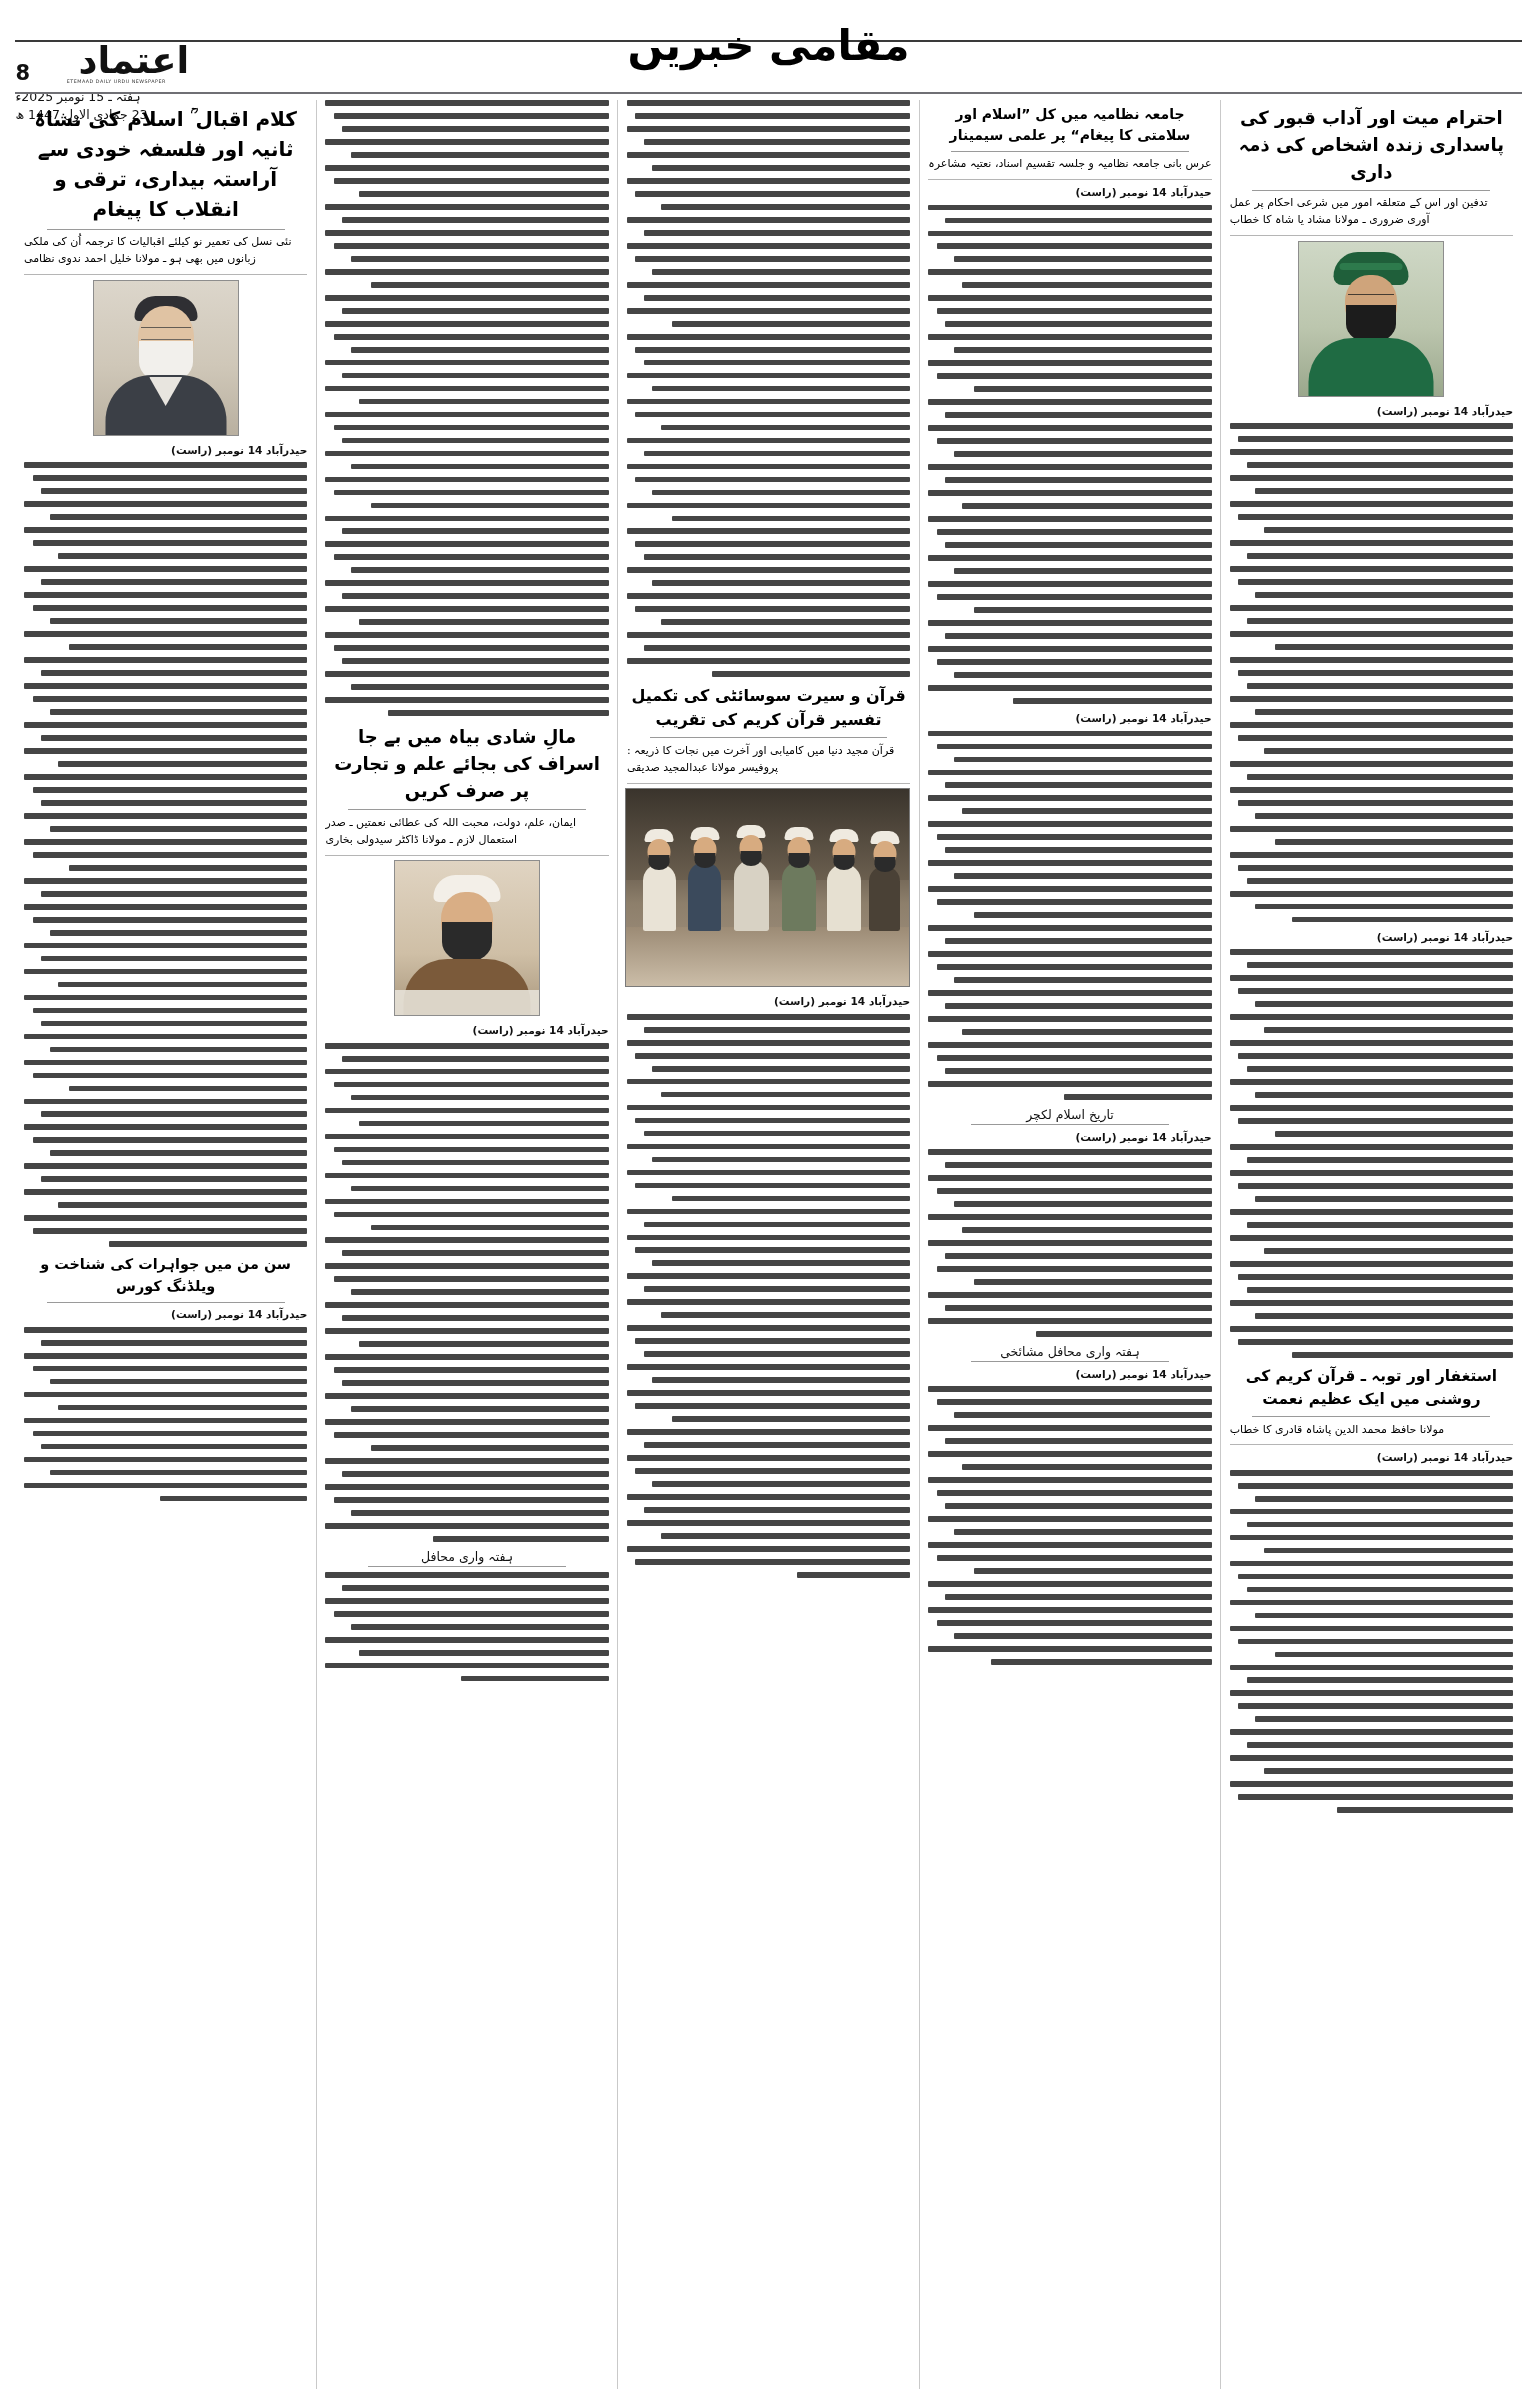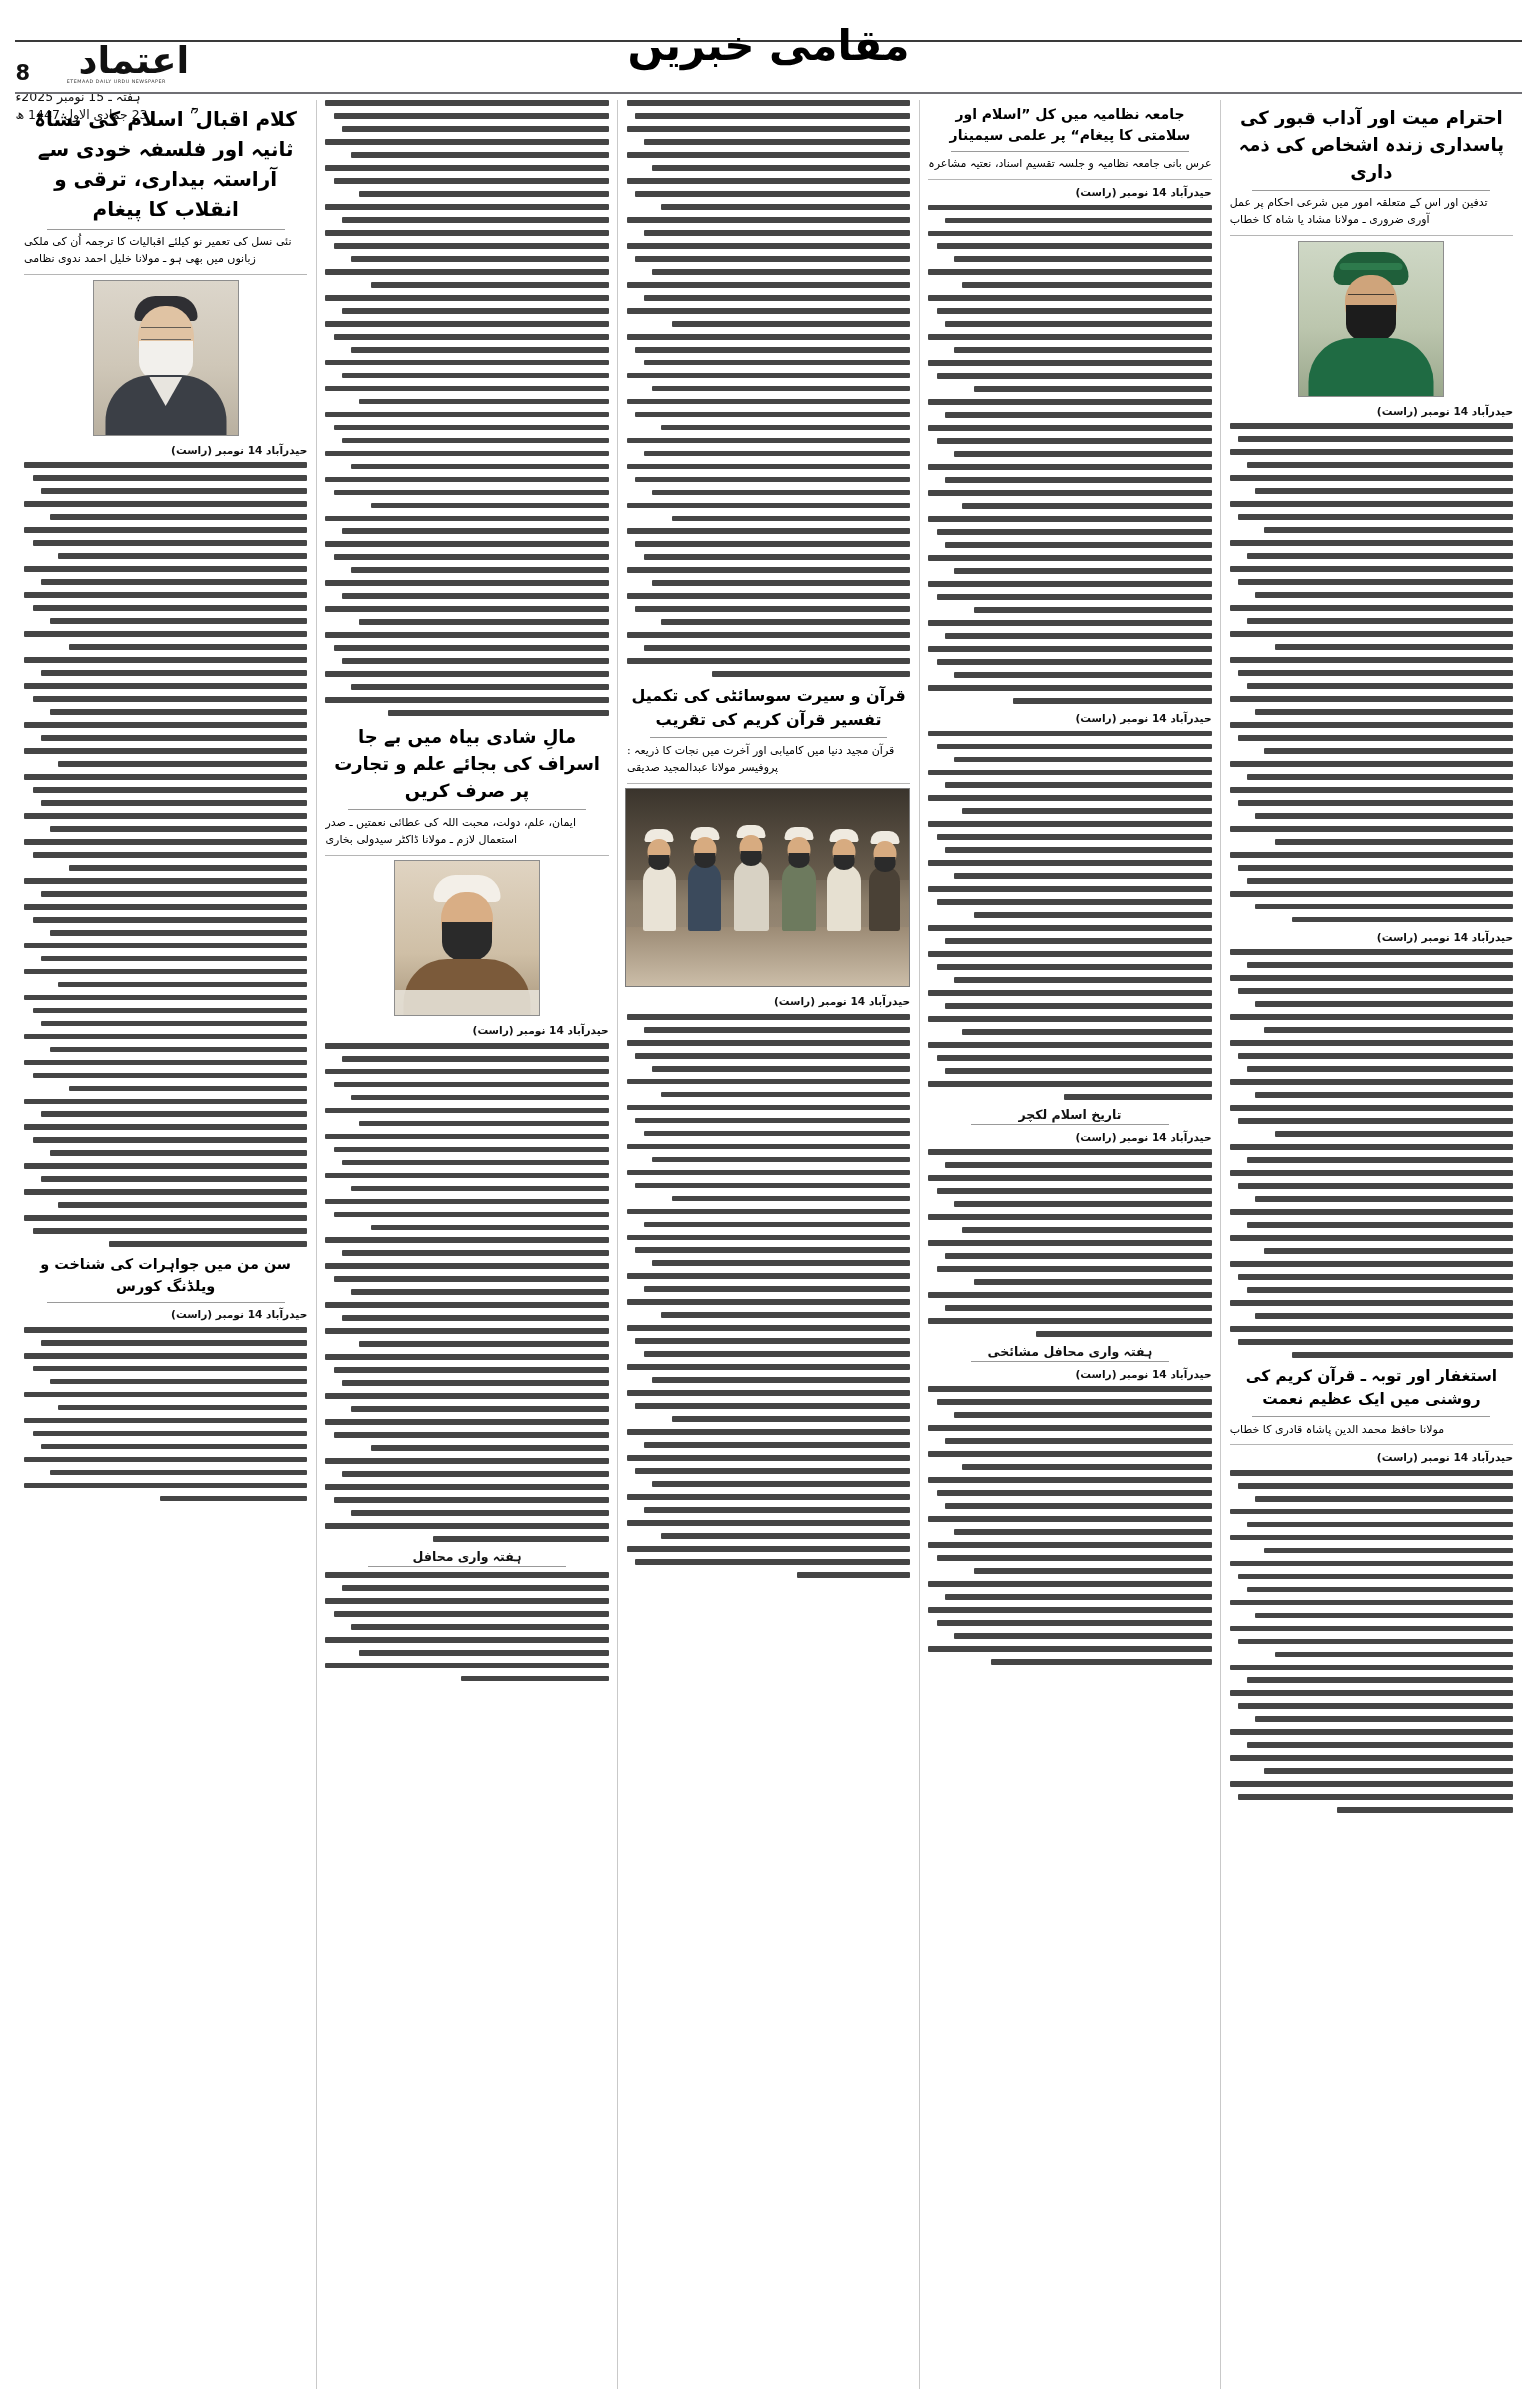--- a/index.html
+++ b/index.html
@@ -117,21 +117,21 @@
     background:linear-gradient(180deg,#3a342c,#6b5f4f);}
   .gp .carpet{position:absolute;bottom:0;left:0;right:0;height:30%;
     background:linear-gradient(180deg,#9c8b75,#cbbda8);}
   .gp .person{position:absolute;bottom:28%;border-radius:25px 25px 3.8px 3.8px;}
   .gp .person .h{position:absolute;left:50%;transform:translateX(-50%);top:-25px;
     width:23px;height:26px;border-radius:48%;background:#d7ab80;}
   .gp .person .t{position:absolute;left:50%;transform:translateX(-50%);top:-35px;
     width:29px;height:12.5px;border-radius:11.5px 11.5px 2.9px 2.9px;background:#efeae0;}
   .gp .person .b{position:absolute;left:50%;transform:translateX(-50%);top:-9.6px;
     width:21px;height:15.4px;border-radius:0 0 50% 50%;background:#2b2b2b;}
-  .mini-head{font-size:12.5px;font-weight:bold;text-align:center;margin:4.8px 0 1.9px;}
+  .mini-head{font-size:12.5px;font-weight:normal;text-align:center;margin:4.8px 0 1.9px;}
   .mini-rule{height:1px;background:#999;width:70%;margin:1.9px auto 4.8px;}
 </style>
 </head>
 <body>
 
 <div class="page">
 
   <div class="masthead">
     <div class="mast-rule"></div>
     <div class="mast-left">

